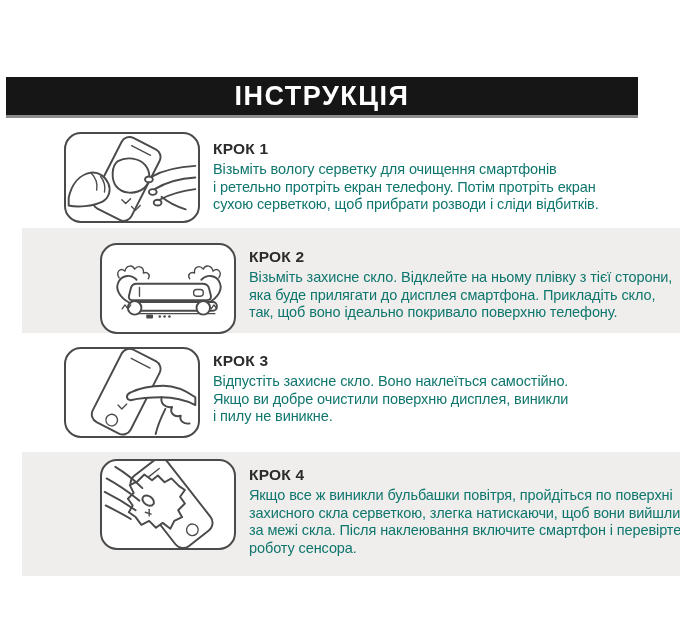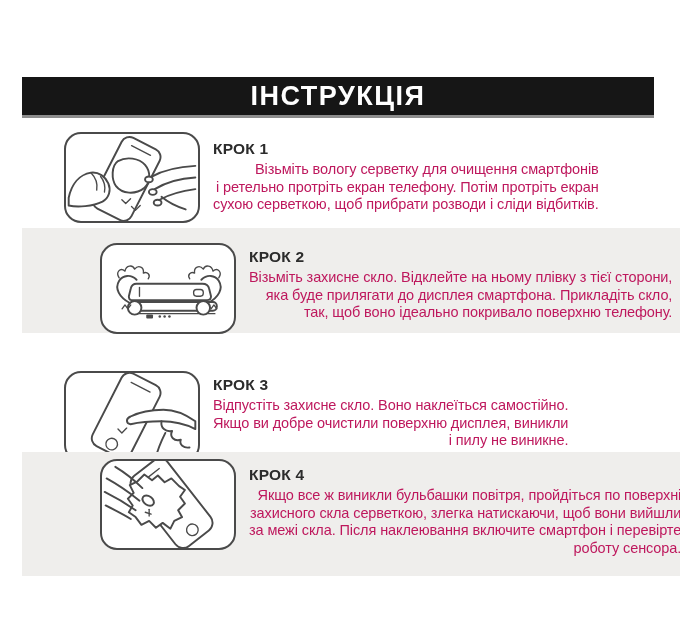--- a/index.html
+++ b/index.html
@@ -7,39 +7,39 @@
     width:680px;height:630px;
     background:#ffffff;
     font-family:"Liberation Sans", sans-serif;
     position:relative;
     overflow:hidden;
   }
   .sheet{position:absolute;inset:0;background:#ffffff;}
 
   
   .title-bar{
-    position:absolute;left:22px;top:77px;width:632px;height:38px;
+    position:absolute;left:6px;top:77px;width:632px;height:38px;
     background:#161616;border-bottom:3px solid #8d8d8d;
     display:flex;align-items:center;justify-content:center;
     box-sizing:content-box;
   }
   .title-bar h1{
     margin:0;color:#ffffff;font-size:27px;font-weight:bold;
     letter-spacing:1.5px;line-height:1;
   }
 
   
   .step{
     position:absolute;left:22px;width:632px;
     display:flex;align-items:flex-start;
   }
   .step.band{background:#efeeec;padding-left:36px;}
   #step1{top:125px;height:103px;}
   #step2{top:228px;height:105px;}
-  #step3{top:356px;height:112px;}
+  #step3{top:332px;height:112px;}
   #step4{top:452px;height:124px;}
 
   .figure{
     margin-left:42px;flex:none;
     width:136px;height:91px;box-sizing:border-box;
     border:2.5px solid #4a4a4a;border-radius:17px;
     background:#ffffff;overflow:hidden;
   }
   #step1 .figure{margin-top:7px;}
   #step2 .figure{margin-top:15px;}
@@ -58,22 +58,22 @@
   #step1 .content{margin-top:15px;}
   #step2 .content{margin-top:20px;}
   #step3 .content{margin-top:20px;}
   #step4 .content{margin-top:14px;}
 
   .content h2{
     margin:0 0 3px 0;font-size:15.5px;font-weight:bold;
     color:#2c2c2c;letter-spacing:.2px;
   }
   .content p{
-    margin:0;font-size:14.5px;line-height:17.6px;color:#be185d;
-    white-space:pre;letter-spacing:-.1px;text-align:right;
+    margin:0;font-size:14.5px;line-height:17.6px;color:#0f766e;
+    white-space:pre;letter-spacing:-.1px;
   }
 </style>
 </head>
 <body>
 
 <div class="sheet">
 
   <header class="title-bar">
     <h1>ІНСТРУКЦІЯ</h1>
   </header>

